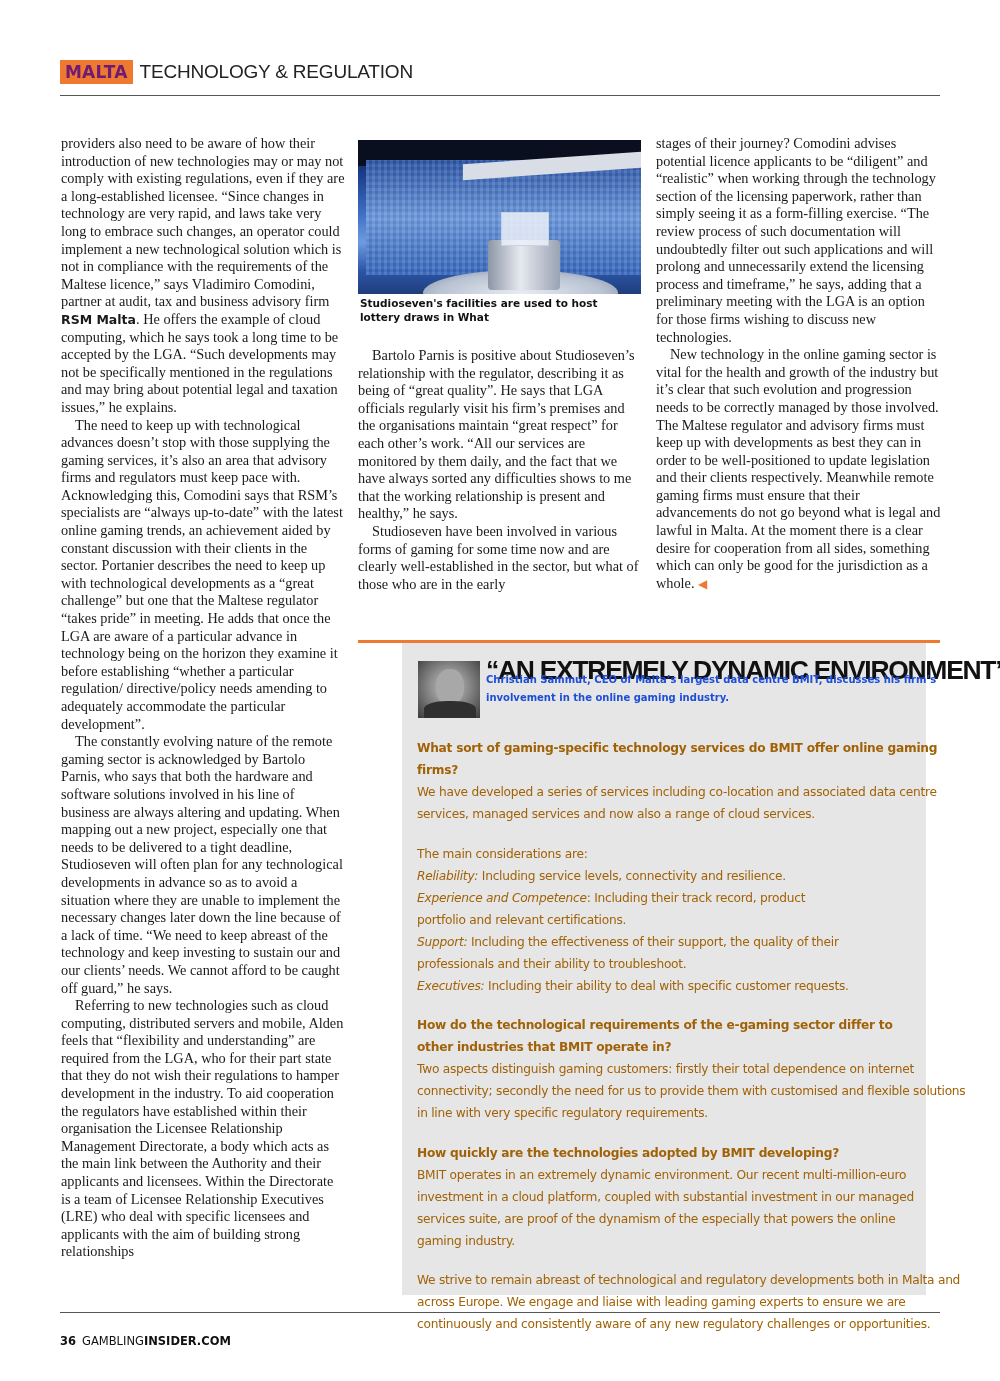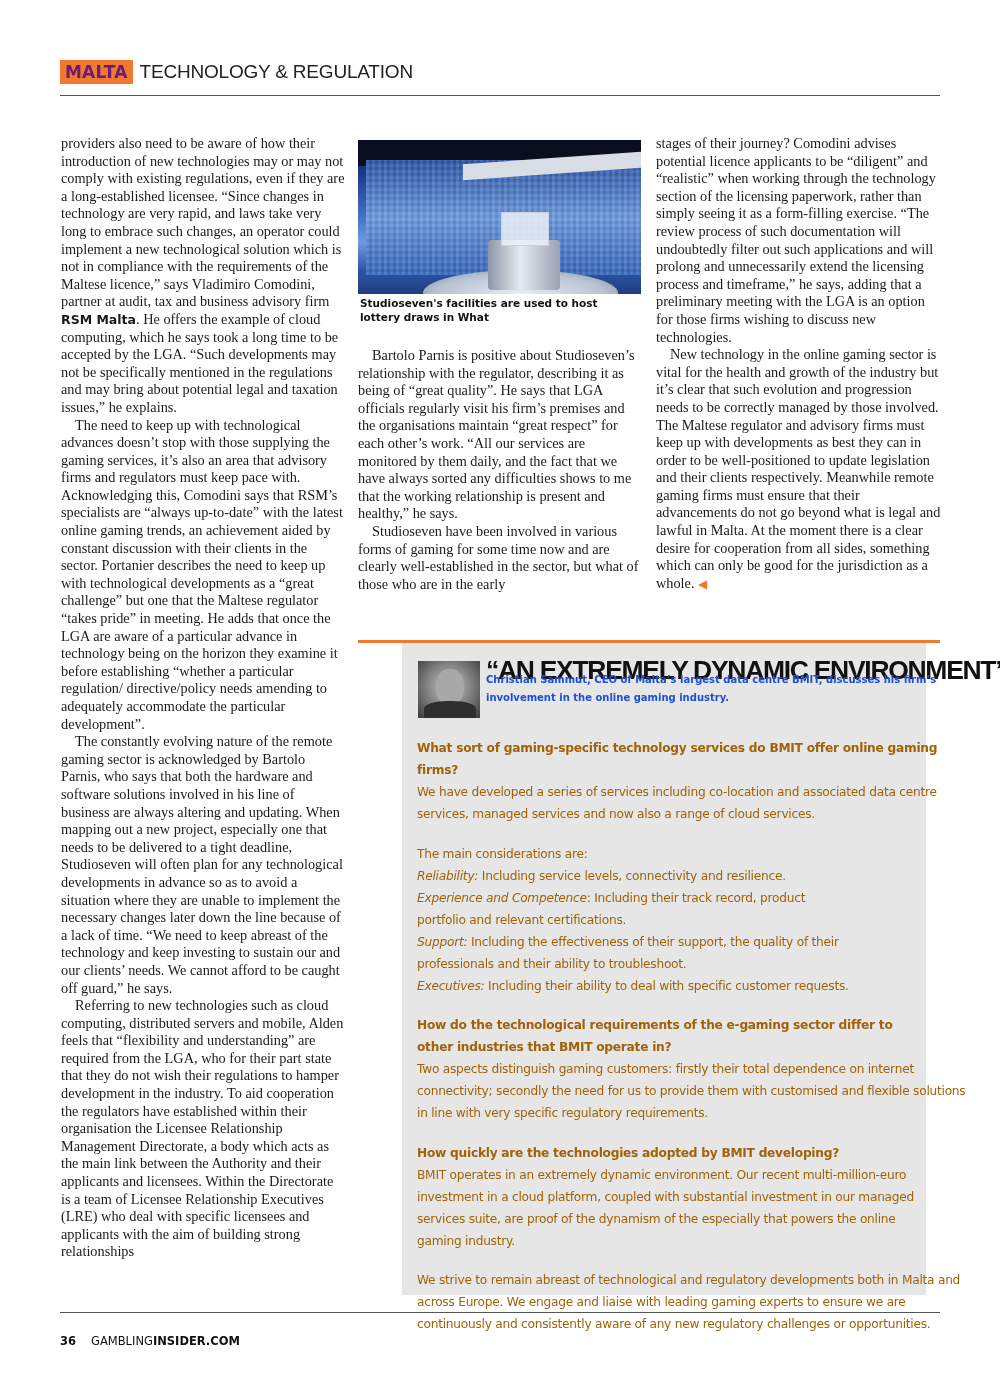--- a/index.html
+++ b/index.html
@@ -36,21 +36,21 @@
   .avatar-body { position: absolute; left: 6px; top: 40px; width: 52px; height: 17px; border-radius: 45% 45% 0 0; background: #2f2f2f; }
   .box-headline { position: absolute; left: 84px; top: 12px; font-family: "Liberation Sans", sans-serif; font-weight: bold; font-size: 26.5px; letter-spacing: -1.3px; color: #111; white-space: nowrap; }
   .box-standfirst { position: absolute; left: 84px; top: 28px; width: 490px; font-family: "DejaVu Sans", sans-serif; font-weight: bold; font-size: 10px; line-height: 17.5px; color: #1d4ed8; }
   .qa { position: absolute; left: 15px; top: 94px; width: 560px; font-family: "DejaVu Sans", sans-serif; font-size: 12.2px; line-height: 22px; color: #a16207; letter-spacing: -0.25px; }
   .qa .item { margin-bottom: 17.5px; }
   .qa .q { font-weight: bold; }
   .qa .a { white-space: pre-line; }
   .qa i { font-style: italic; }
   .bottom-rule { position: absolute; left: 60px; top: 1312px; width: 880px; height: 1px; background: #555; }
   .footer { position: absolute; left: 60px; top: 1334px; font-family: "DejaVu Sans", sans-serif; font-size: 11.5px; color: #111; }
-  .footer .page { font-weight: bold; margin-right: 15px; text-align: center; }
+  .footer .page { font-weight: bold; margin-right: 6px; text-align: center; }
   .footer .site-a { font-weight: normal; }
   .footer .site-b { font-weight: bold; }
 </style>
 </head>
 <body>
 
 <div class="header">
   <span class="section-badge">MALTA</span>
   <span class="section-title">TECHNOLOGY &amp; REGULATION</span>
 </div>

